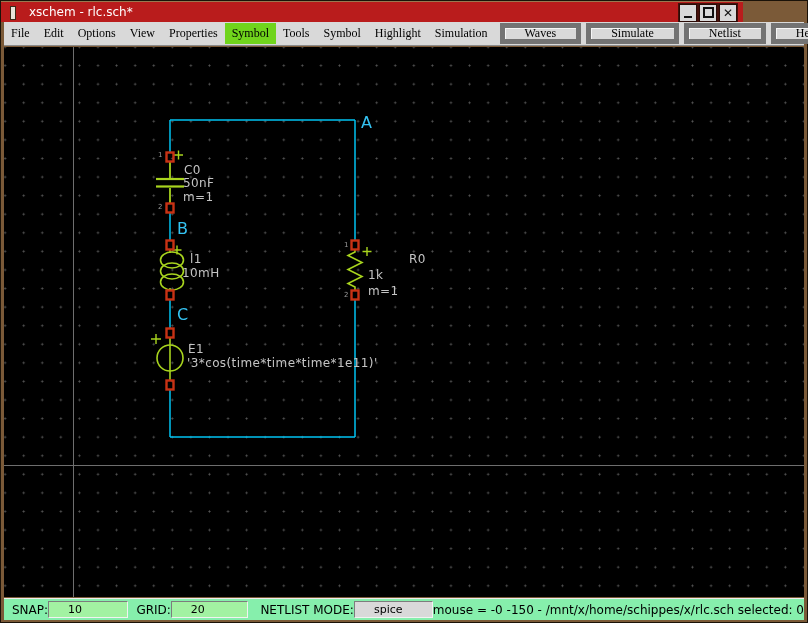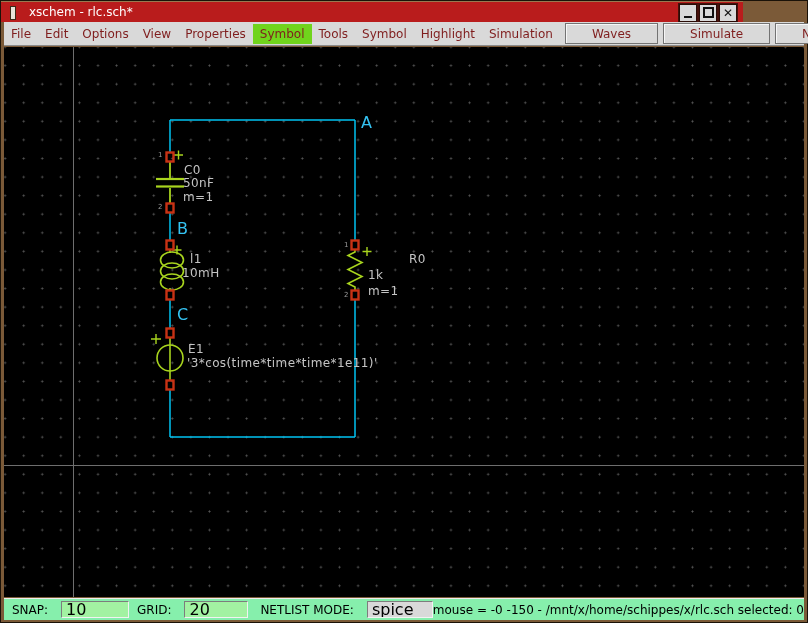--- a/index.html
+++ b/index.html
@@ -9,41 +9,41 @@
   .titlebar{position:absolute;left:1px;top:1px;width:742px;height:20px;background:#b91c1c;border-top:1px solid #9a7850;}
   .titlebar-icon{position:absolute;left:9px;top:4px;width:4px;height:12px;background:#e8e4da;border:1px solid #3a2a18;}
   .title-text{position:absolute;left:28px;top:3px;color:#ffffff;font-size:12px;white-space:nowrap;}
   .controls{position:absolute;right:5px;top:1px;height:19px;display:flex;align-items:center;background:#45100a;padding:0 1px;gap:2px;}
   .wbtn{width:16px;height:16px;background:#d9d9d9;border:1px solid #2a0b06;display:flex;align-items:center;justify-content:center;cursor:default;}
   .glyph-min{display:block;width:8px;height:2px;background:#111;margin-top:9px;}
   .glyph-max{display:block;width:7px;height:7px;border:2px solid #111;}
   .glyph-close{color:#111;font-size:12px;font-weight:bold;line-height:14px;}
 
   
-  .menubar{position:absolute;left:4px;top:22px;width:800px;height:23px;background:#d9d9d9;border-bottom:1px solid #8a8a8a;display:flex;align-items:center;font-size:12px;color:#7f1d1d;}
+  .menubar{position:absolute;left:4px;top:22px;width:800px;height:23px;background:#d9d9d9;border-bottom:1px solid #8a8a8a;display:flex;align-items:center;font-size:12px;color:#000000;font-family:Liberation Serif, serif;}
   .menu-item{padding:3px 7px;white-space:nowrap;}
   .menu-item.active{background:#70d41c;}
   .menubar-buttons{margin-left:auto;display:flex;align-items:stretch;height:21px;}
-  .mbtn{background:#d9d9d9;border:1px solid #737373;box-shadow:inset 1px 1px 0 #f6f6f6;padding:1px 26px;margin-left:5px;font-size:12px;display:flex;align-items:center;white-space:nowrap;}
+  .mbtn{background:#d9d9d9;border:5px solid #737373;box-shadow:inset 1px 1px 0 #f6f6f6;padding:1px 20px;margin-left:5px;font-size:12px;display:flex;align-items:center;white-space:nowrap;}
 
   
   .canvas{position:absolute;left:4px;top:47px;width:800px;height:550px;background:#000;
     background-image:radial-gradient(circle,#575757 0.9px,rgba(0,0,0,0) 1.1px);
     background-size:18.58px 18.58px;background-position:10.4px 9.3px;overflow:hidden;}
   .axis-v{position:absolute;left:69px;top:0;width:1px;height:550px;background:#6e6e6e;}
   .axis-h{position:absolute;left:0;top:418px;width:800px;height:1px;background:#6e6e6e;}
   .canvas svg{position:absolute;left:0;top:0;}
   .ctext{position:absolute;font-size:12px;line-height:12px;color:#c4c4c4;letter-spacing:0.4px;white-space:nowrap;}
   .pinnum{position:absolute;font-size:7px;line-height:8px;color:#9a9a9a;white-space:nowrap;}
   .netlabel{position:absolute;font-size:16px;line-height:19px;color:#35c3f2;white-space:nowrap;}
 
   
   .statusbar{position:absolute;left:4px;top:598px;width:800px;height:21px;background:#86efac;display:flex;align-items:center;font-size:12px;color:#000;border-top:1px solid #efefef;}
   .sb-label{margin-left:8px;white-space:nowrap;}
-  .entry{height:15px;line-height:15px;padding:0 4px;font-size:16px;border:1px solid;border-color:#7d7d7d #f2f2f2 #f2f2f2 #7d7d7d;margin-left:13px;overflow:hidden;}
+  .entry{height:15px;line-height:15px;padding:0 19px;font-size:11px;border:1px solid;border-color:#7d7d7d #f2f2f2 #f2f2f2 #7d7d7d;margin-left:0;overflow:hidden;}
   .entry.green{background:#a2f2a2;}
   .entry.gray{background:#d9d9d9;}
   .sb-info{margin-left:0;white-space:nowrap;}
 </style>
 </head>
 <body>
 
 <div class="window">
 
   <div class="titlebar">

